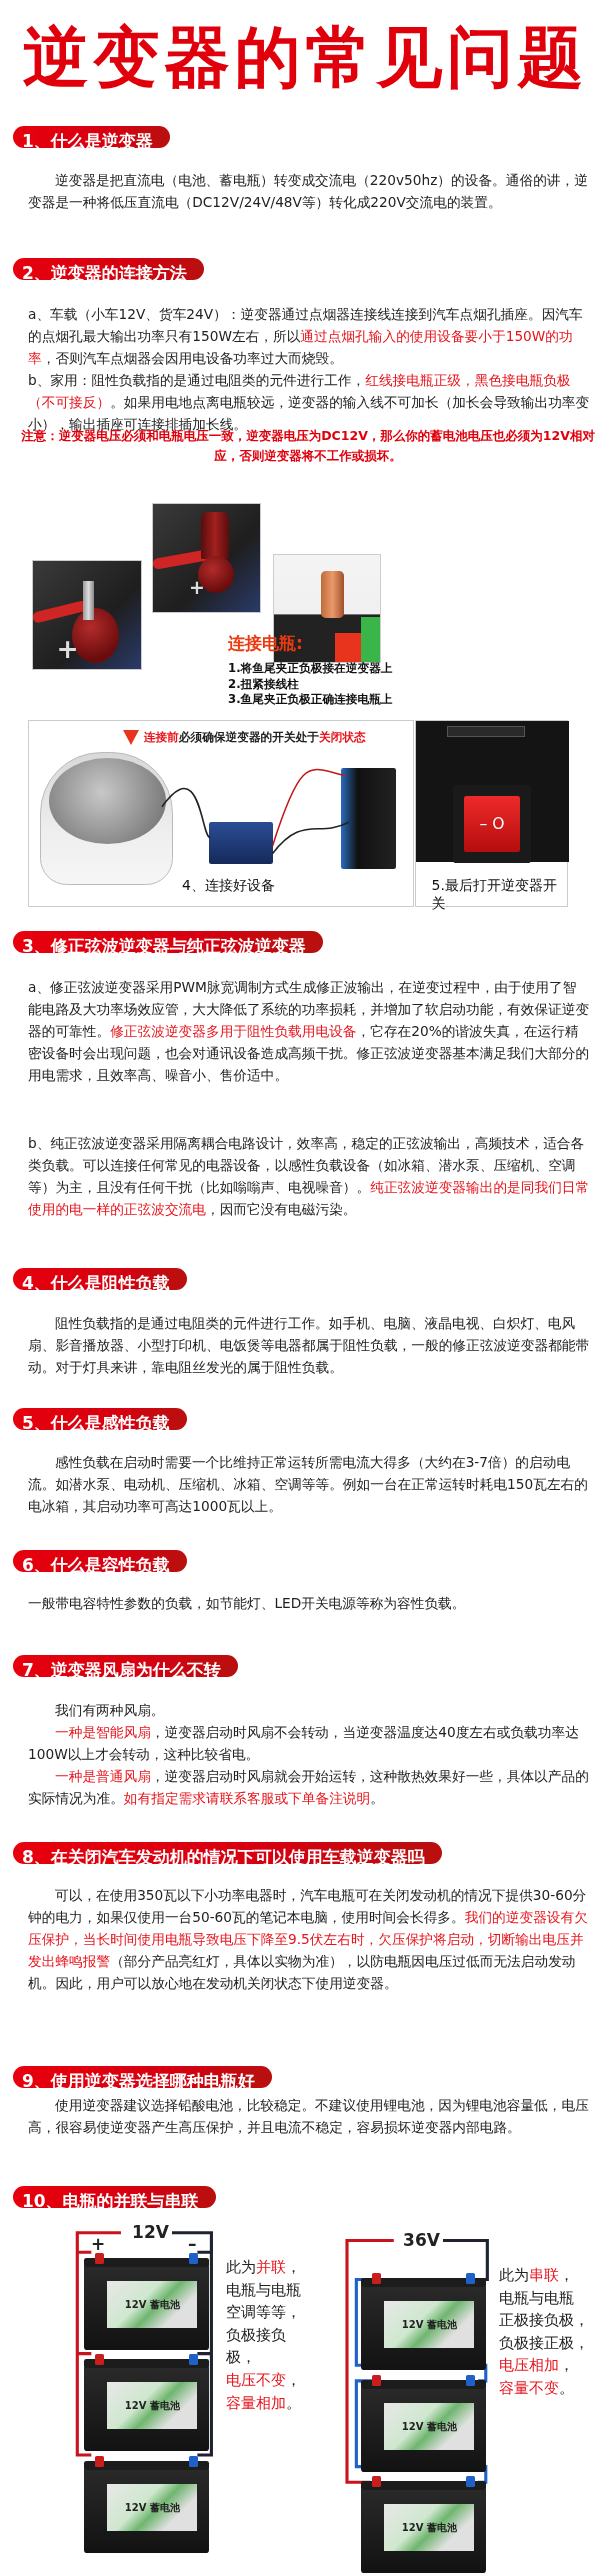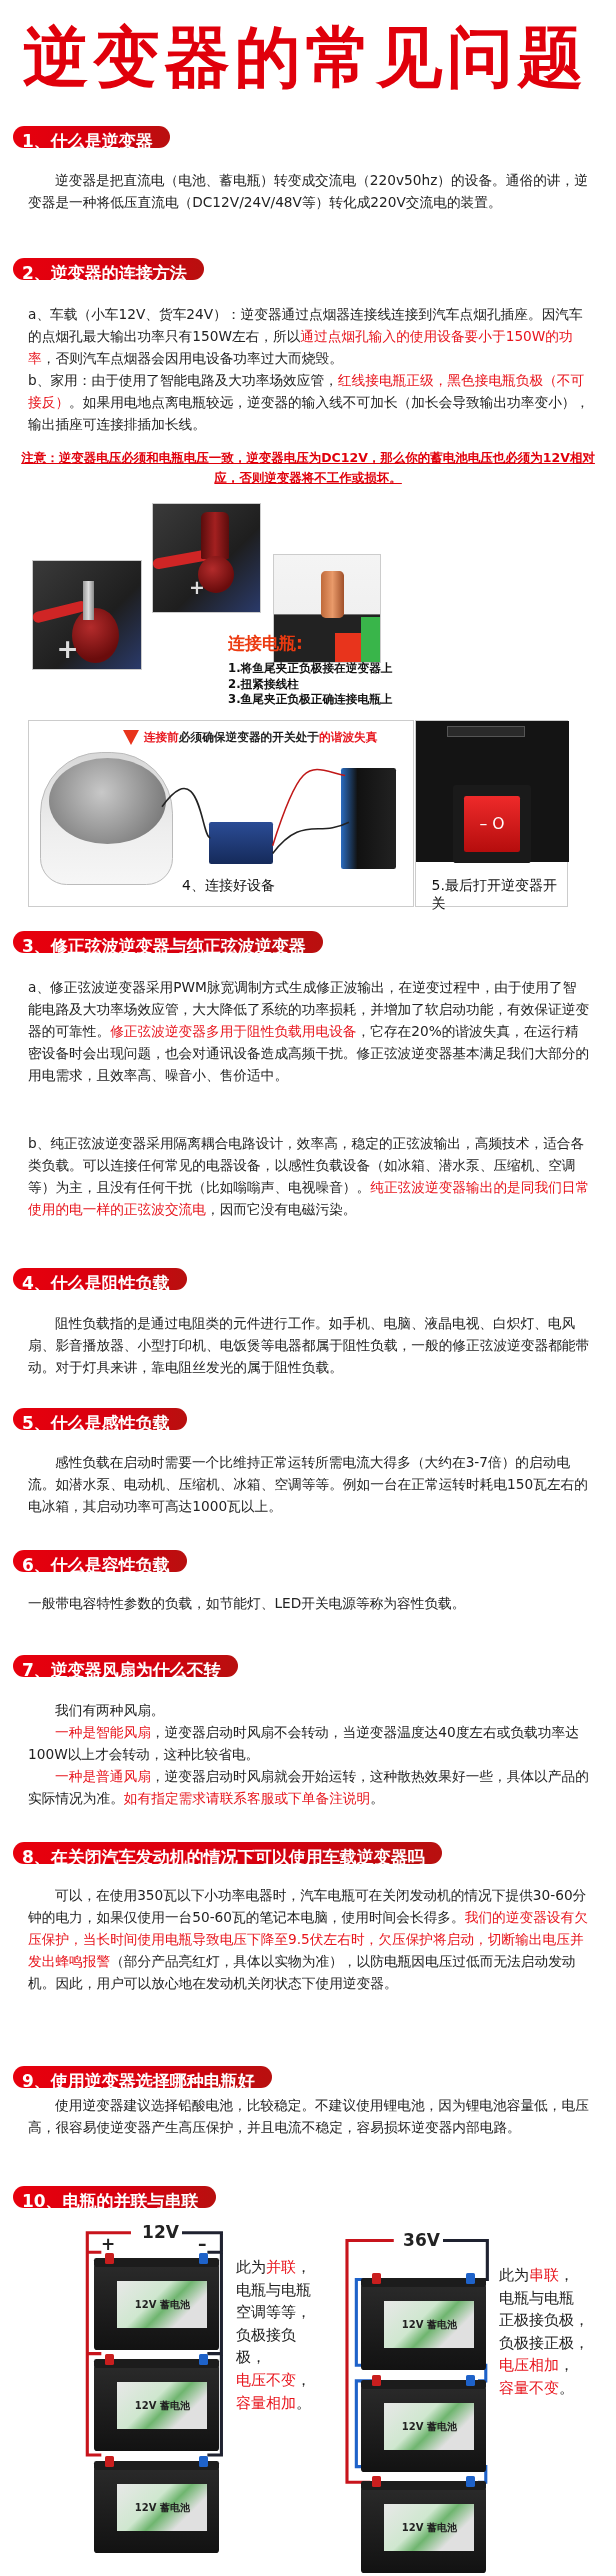--- a/index.html
+++ b/index.html
@@ -45,23 +45,23 @@
 <div class="title">逆变器的常见问题</div>
 
 <div class="badge" style="top:126px;">1、什么是逆变器</div>
 <div class="para" style="top:169px;">
     <div><span class="indent"></span><span>逆变器是把直流电（电池、蓄电瓶）转变成交流电（220v50hz）的设备。通俗的讲，逆变器是一种将低压直流电（DC12V/24V/48V等）转化成220V交流电的装置。</span></div>
   </div>
 
 <div class="badge" style="top:258px;">2、逆变器的连接方法</div>
 <div class="para" style="top:303px;">
     <div><span>a、车载（小车12V、货车24V）：逆变器通过点烟器连接线连接到汽车点烟孔插座。因汽车的点烟孔最大输出功率只有150W左右，所以</span><span class="red">通过点烟孔输入的使用设备要小于150W的功率</span><span>，否则汽车点烟器会因用电设备功率过大而烧毁。</span></div>
-    <div><span>b、家用：由于使用了智能电路及大功率场效应管，</span><span class="red">红线接电瓶正级，黑色接电瓶负极（不可接反）</span><span>。如果用电地点离电瓶较远，逆变器的输入线不可加长（加长会导致输出功率变小），输出插座可连接排插加长线。</span></div>
-  </div>
-<div class="notice" style="top:448px;text-decoration:underline;">注意：逆变器电压必须和电瓶电压一致，逆变器电压为DC12V，那么你的蓄电池电压也必须为12V相对应，否则逆变器将不工作或损坏。</div>
+    <div><span>b、家用：阻性负载指的是通过电阻类的元件进行工作，</span><span class="red">红线接电瓶正级，黑色接电瓶负极（不可接反）</span><span>。如果用电地点离电瓶较远，逆变器的输入线不可加长（加长会导致输出功率变小），输出插座可连接排插加长线。</span></div>
+  </div>
+<div class="notice" style="top:426px;">注意：逆变器电压必须和电瓶电压一致，逆变器电压为DC12V，那么你的蓄电池电压也必须为12V相对应，否则逆变器将不工作或损坏。</div>
 
 <div class="photo dark" style="left:32px; top:560px; width:110px; height:110px;">
   <div class="wire-red" style="left:0; top:52px; width:55px; transform:rotate(-14deg);"></div>
   <div class="terminal" style="left:39px; top:47px; width:47px; height:55px;"></div>
   <div style="position:absolute; left:50px; top:20px; width:11px; height:39px; background:linear-gradient(90deg,#999,#ddd,#888);"></div>
   <div class="plus" style="left:23.4px; top:72px;">+</div>
 </div>
 <div class="photo dark" style="left:152px; top:503px; width:109px; height:110px;">
   <div class="wire-red" style="left:0; top:55px; width:62px; transform:rotate(-10deg);"></div>
   <div style="position:absolute; left:48px; top:7.8px; width:28px; height:47px; background:linear-gradient(90deg,#5a0c0c,#a32020,#5a0c0c); border-radius:6.2px 6.2px 1.6px 1.6px;"></div>
@@ -76,21 +76,21 @@
 
 <div class="connect-label">
   <div class="connect-title">连接电瓶:</div>
   <div class="connect-step">1.将鱼尾夹正负极接在逆变器上</div>
   <div class="connect-step">2.扭紧接线柱</div>
   <div class="connect-step">3.鱼尾夹正负极正确连接电瓶上</div>
 </div>
 
 <div class="setup-box">
   <div class="warn-line">
-    <span class="warn-tri"></span><span class="red">连接前</span><span>必须确保逆变器的开关处于</span><span class="red">的谐波失真</span>
+    <span class="warn-tri"></span><span class="red">连接前</span><span>必须确保逆变器的开关处于</span><span class="red">关闭状态</span>
   </div>
   <div class="cooker">
       <div class="cooker-lid"></div>
     </div>
   <div class="inverter"></div>
   <div class="battery-s"></div>
   <svg class="line" style="left:0;top:0;" width="386" height="187" viewBox="0 0 494 240">
     <path d="M170 110 C 220 40, 220 150, 232 150" stroke="#222" stroke-width="2" fill="none"></path>
     <path d="M312 160 C 350 40, 360 60, 405 70" stroke="#c01818" stroke-width="2" fill="none"></path>
     <path d="M312 170 C 350 120, 370 150, 410 130" stroke="#222" stroke-width="2" fill="none"></path>
@@ -142,21 +142,21 @@
     <div><span class="indent"></span><span>可以，在使用350瓦以下小功率电器时，汽车电瓶可在关闭发动机的情况下提供30-60分钟的电力，如果仅使用一台50-60瓦的笔记本电脑，使用时间会长得多。</span><span class="red">我们的逆变器设有欠压保护，当长时间使用电瓶导致电压下降至9.5伏左右时，欠压保护将启动，切断输出电压并发出蜂鸣报警</span><span>（部分产品亮红灯，具体以实物为准），以防电瓶因电压过低而无法启动发动机。因此，用户可以放心地在发动机关闭状态下使用逆变器。</span></div>
   </div>
 
 <div class="badge" style="top:2050px;margin-top:16px;">9、使用逆变器选择哪种电瓶好</div>
 <div class="para" style="top:2094px;">
     <div><span class="indent"></span><span>使用逆变器建议选择铅酸电池，比较稳定。不建议使用锂电池，因为锂电池容量低，电压高，很容易使逆变器产生高压保护，并且电流不稳定，容易损坏逆变器内部电路。</span></div>
   </div>
 
 <div class="badge" style="top:2186px;">10、电瓶的并联与串联</div>
 
-<div class="batt-wrap" style="left:14px; top:2217px; width:308px; height:359px;">
+<div class="batt-wrap" style="left:4px; top:2217px; width:308px; height:359px;">
   <svg class="line" style="left:0;top:0;" width="308" height="359" viewBox="0 0 395 460">
     <path d="M112 305 L94 305 L94 20 L150 20" stroke="#c8141c" stroke-width="4" fill="none"></path>
     <path d="M94 175 L112 175 M94 45 L112 45" stroke="#c8141c" stroke-width="4" fill="none"></path>
     <path d="M202 20 L266 20 L266 305 L248 305 M266 175 L248 175 M266 45 L248 45" stroke="#1f2230" stroke-width="4" fill="none"></path>
   </svg>
   <div class="volt" style="left:125px; top:4.7px;">12V</div>
   <div style="position:absolute; left:87px; top:17px; font-size:17px; font-weight:bold;">+</div>
   <div style="position:absolute; left:184px; top:17px; font-size:17px; font-weight:bold;">–</div>
   <div class="batt" style="left:80px; top:47px;">
       <div class="batt-top"></div>

